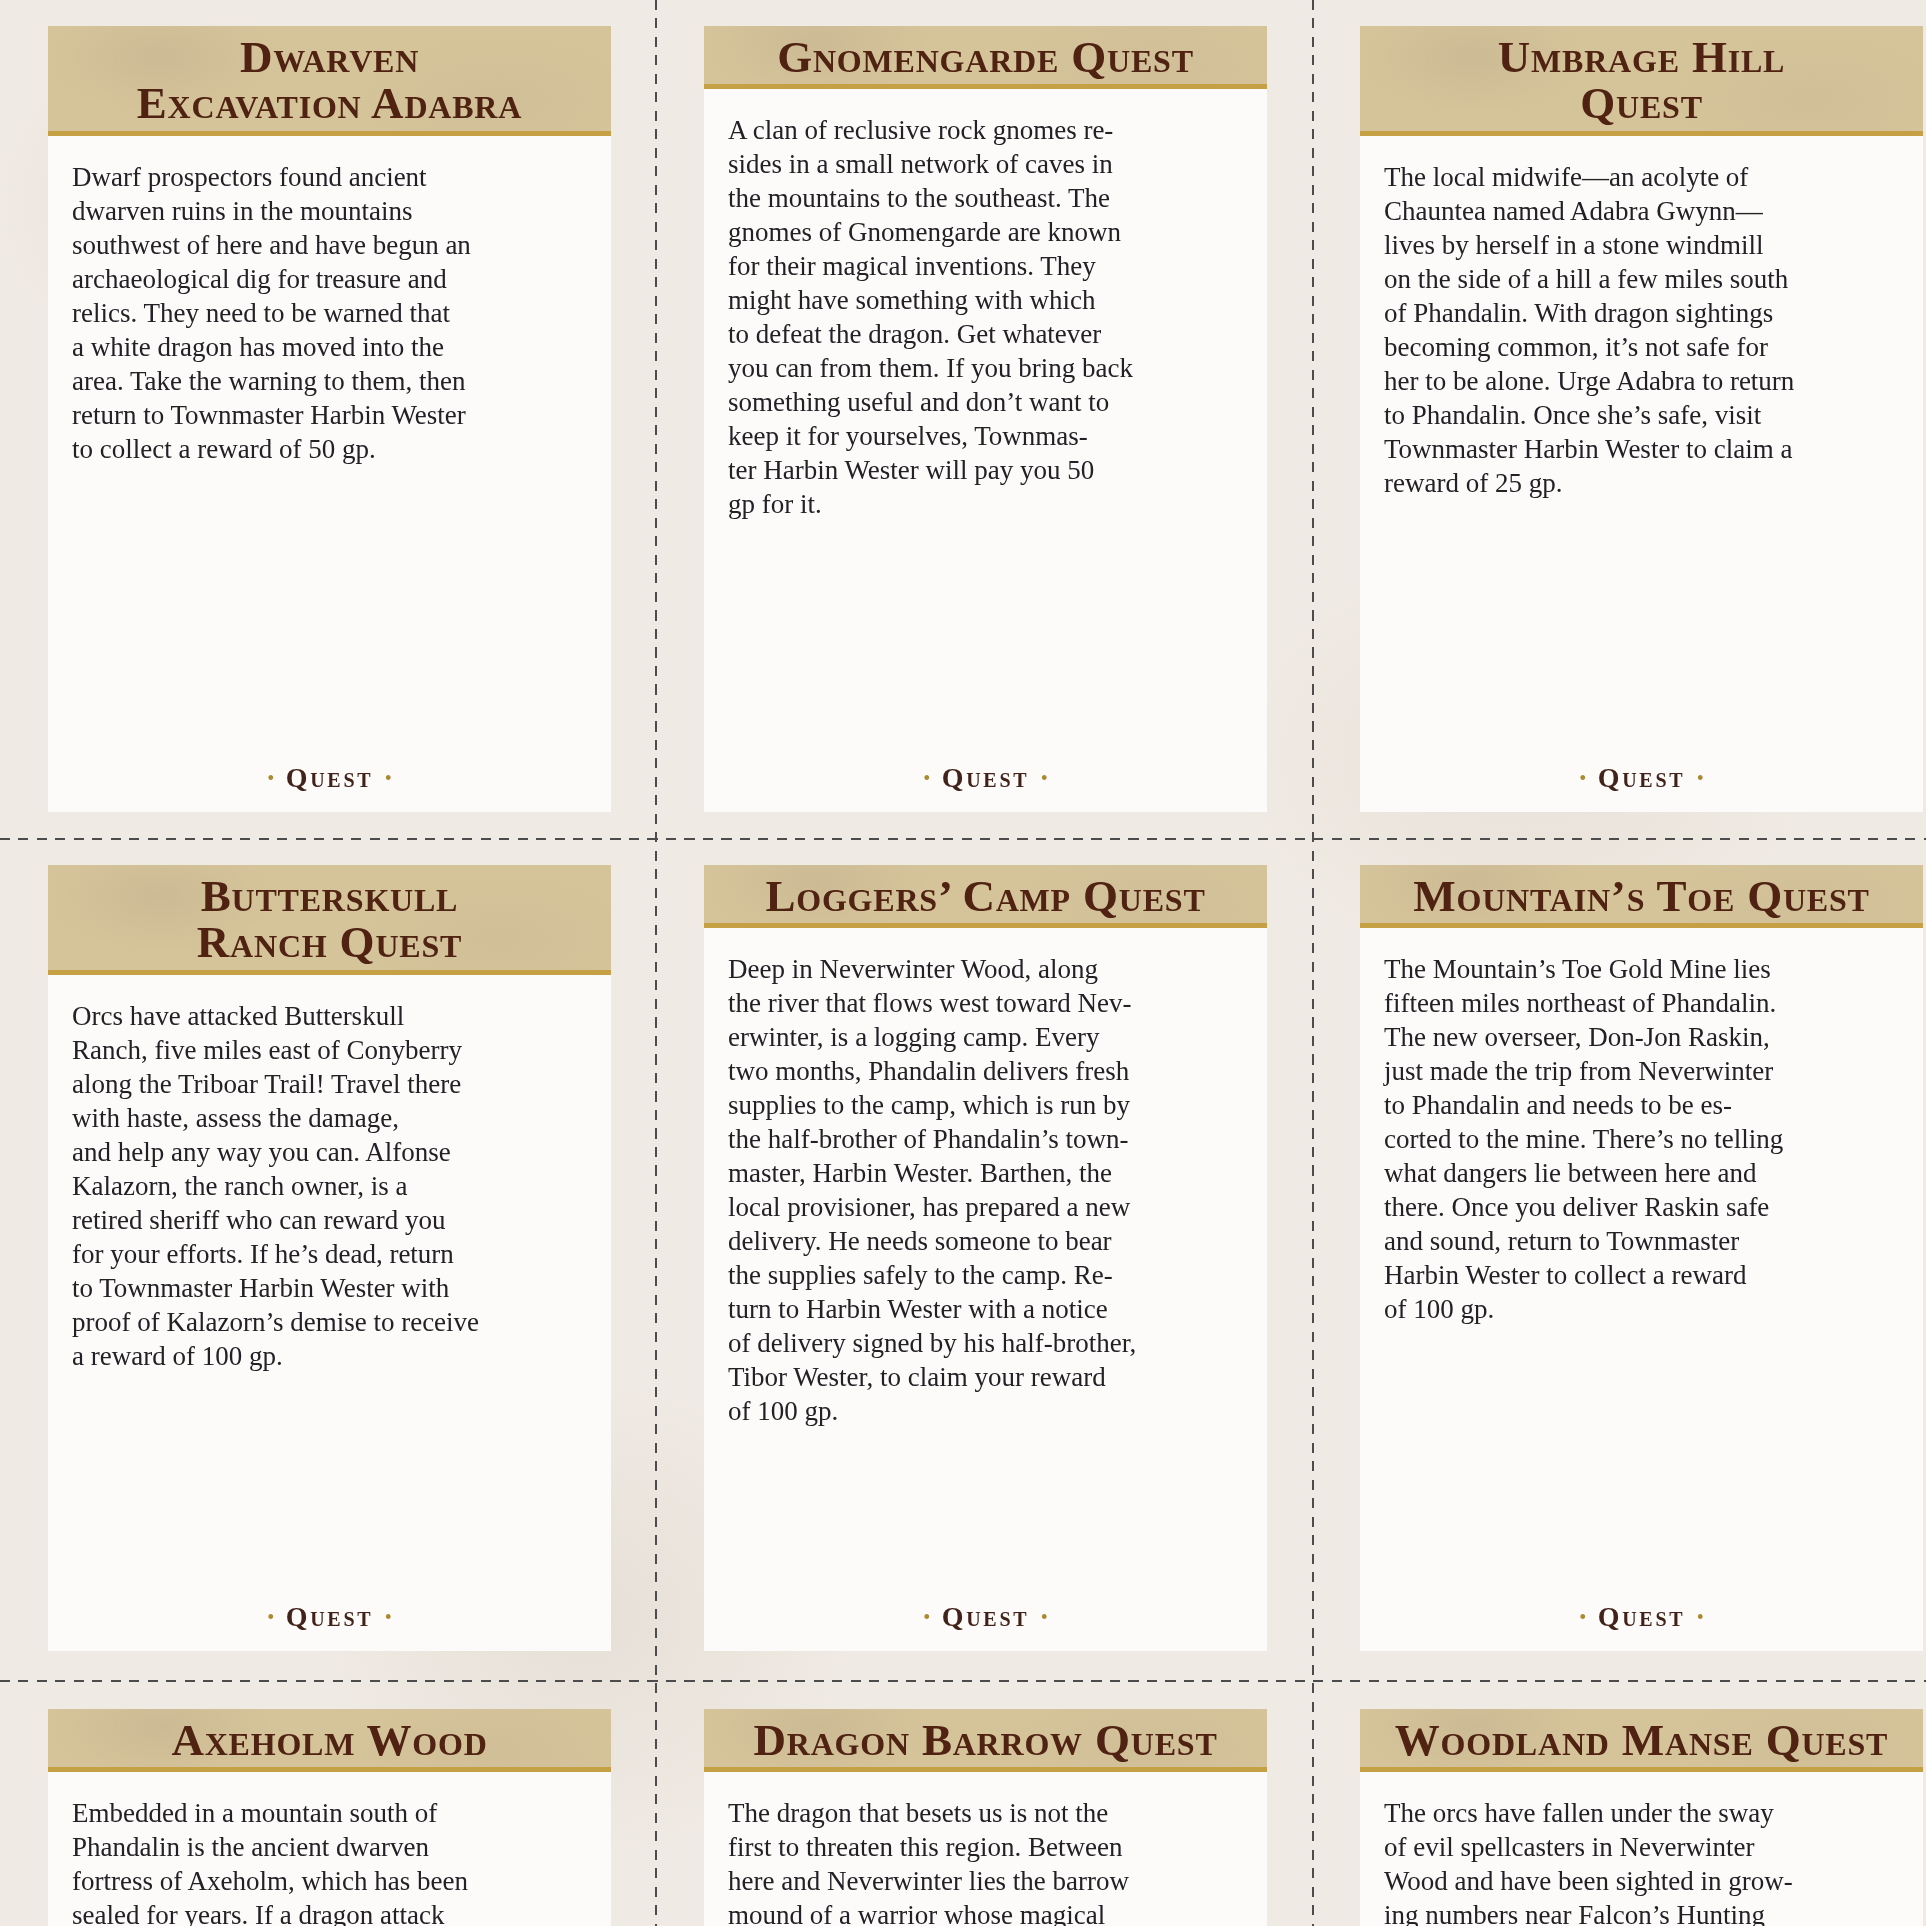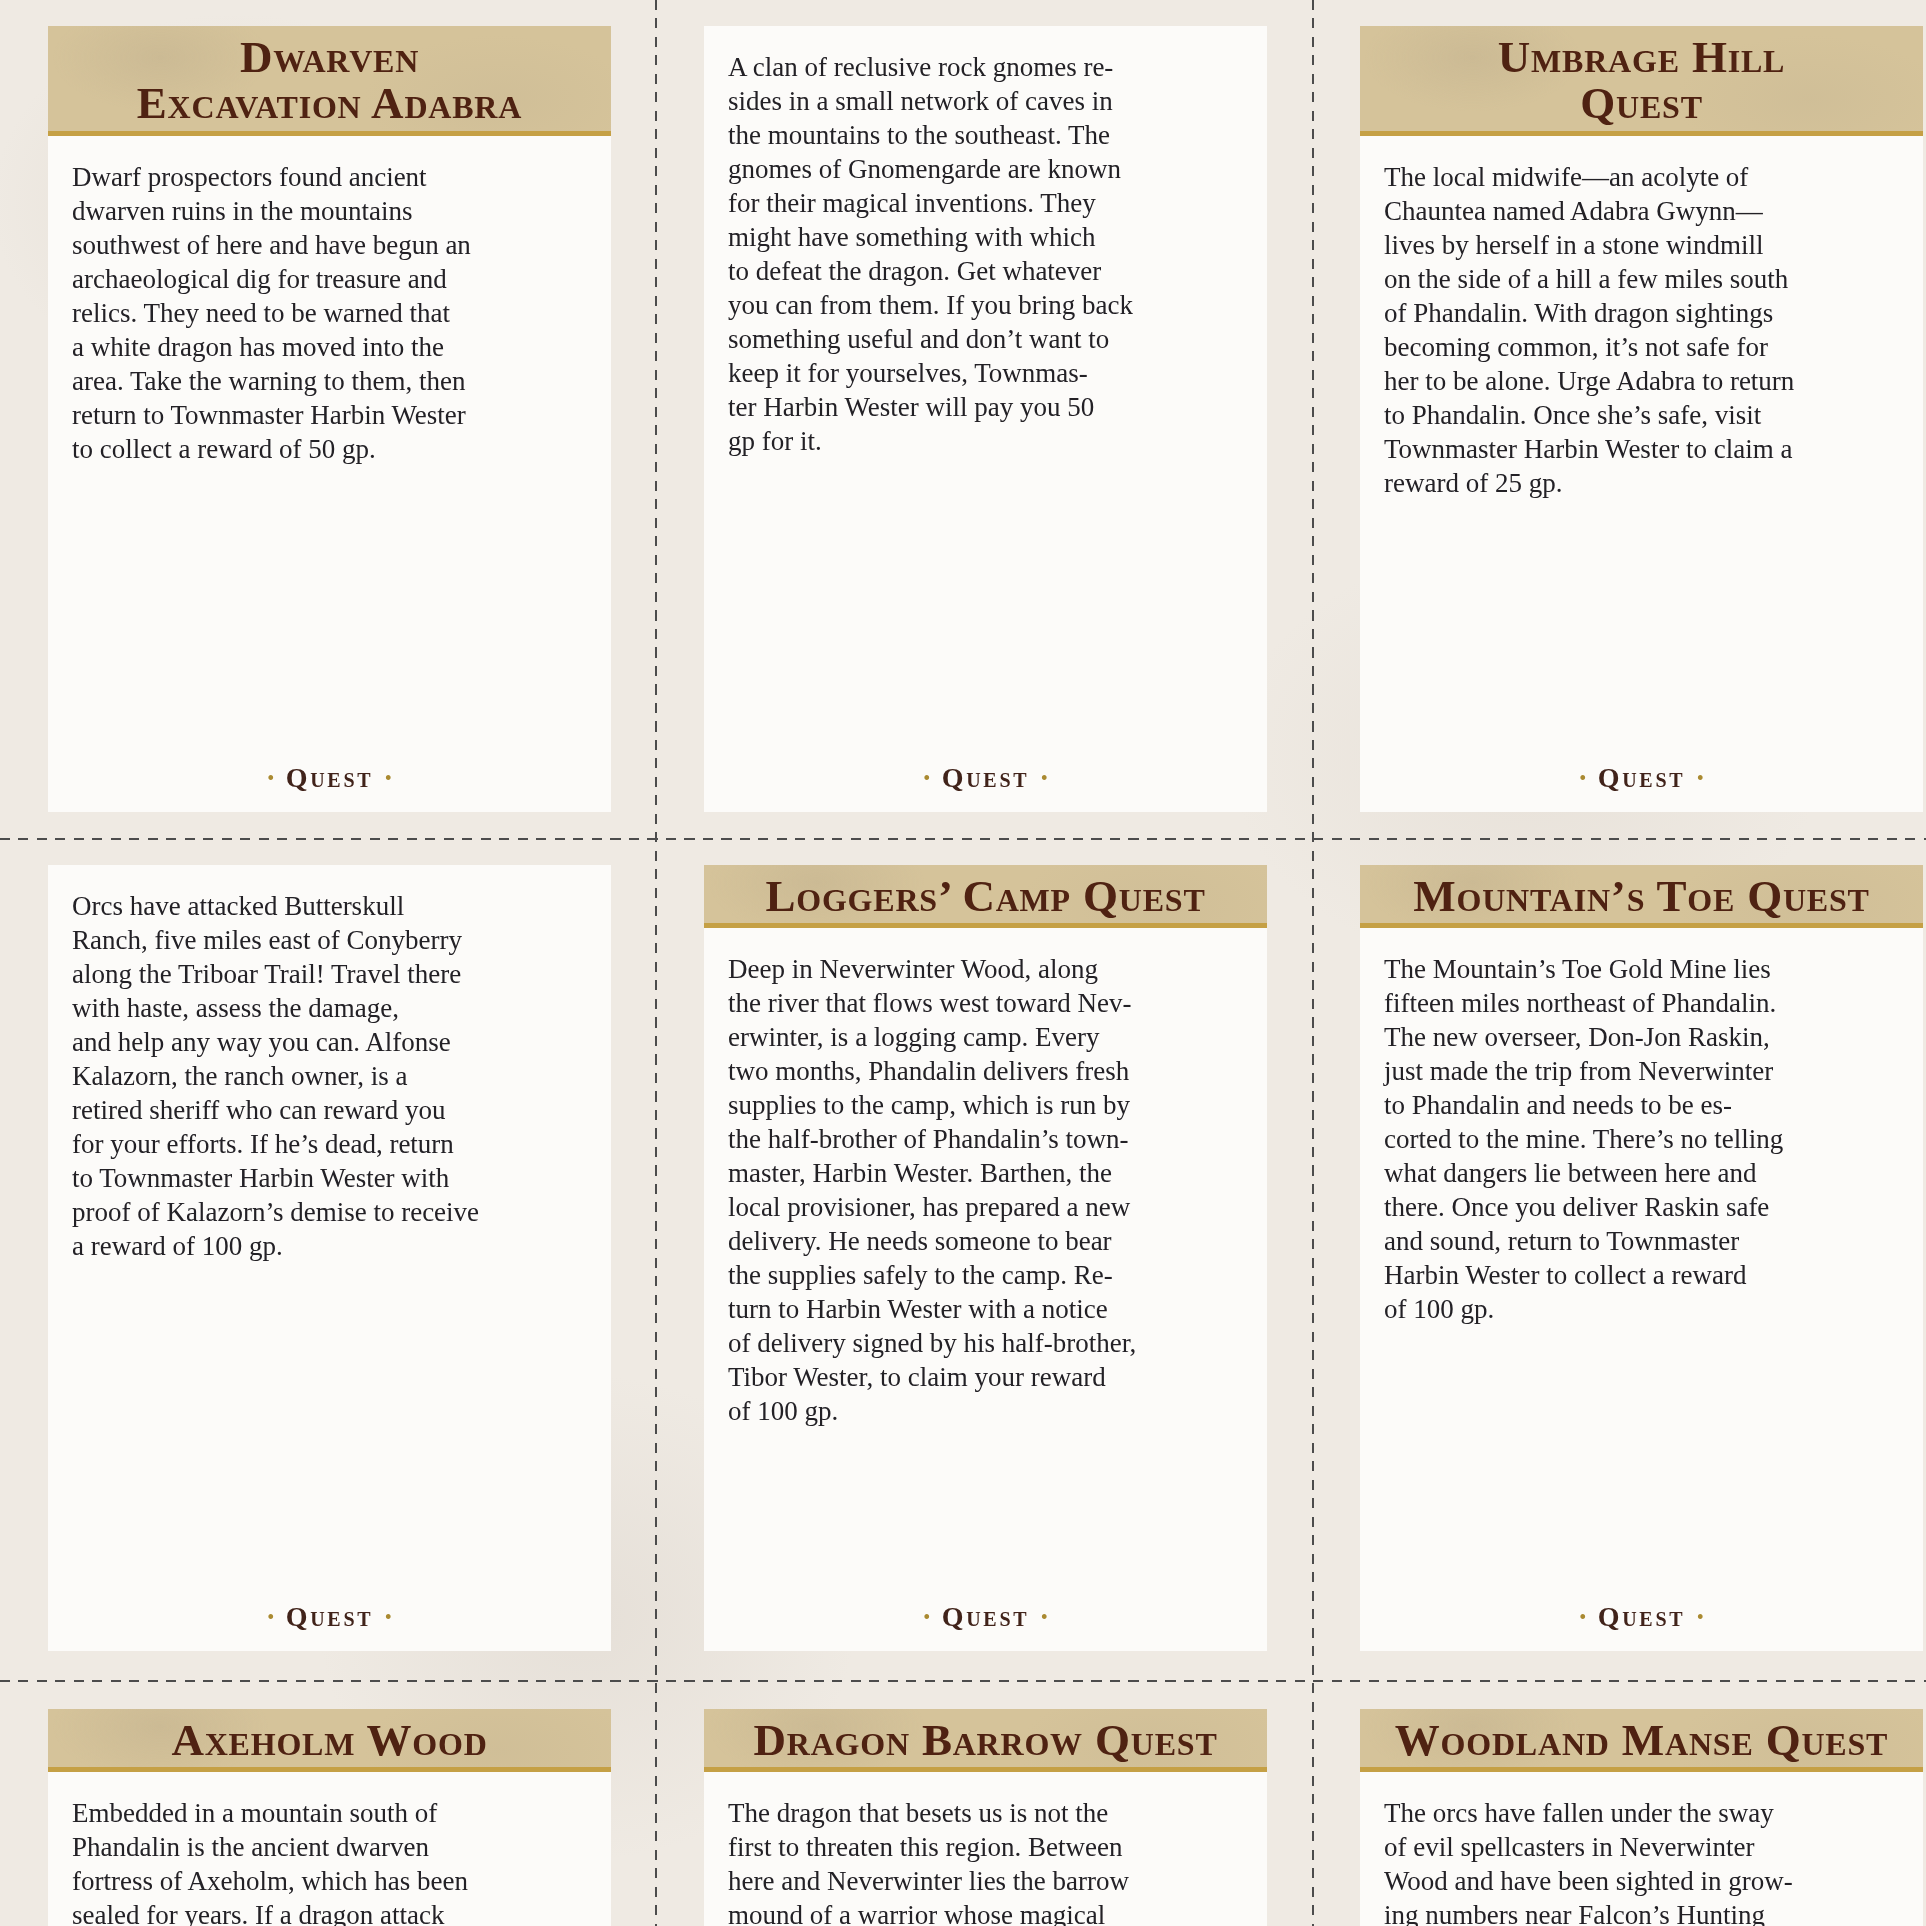--- a/index.html
+++ b/index.html
@@ -88,20 +88,23 @@
 return to Townmaster Harbin Wester
 to collect a reward of 50 gp.</span></p>
       <div class="footer">
         <span class="dot">•</span><span class="flabel">Quest</span><span class="dot">•</span>
       </div>
     </div>
   </section>
 
   <section class="cell c2">
     <div class="card">
+      <header class="band">
+        <h2 class="title">Gnomengarde Quest</h2>
+      </header>
       <p class="body"><span>A clan of reclusive rock gnomes re-
 sides in a small network of caves in
 the mountains to the southeast. The
 gnomes of Gnomengarde are known
 for their magical inventions. They
 might have something with which
 to defeat the dragon. Get whatever
 you can from them. If you bring back
 something useful and don’t want to
 keep it for yourselves, Townmas-
@@ -130,20 +133,24 @@
 Townmaster Harbin Wester to claim a
 reward of 25 gp.</span></p>
       <div class="footer">
         <span class="dot">•</span><span class="flabel">Quest</span><span class="dot">•</span>
       </div>
     </div>
   </section>
 
   <section class="cell c4">
     <div class="card">
+      <header class="band">
+        <h2 class="title">Butterskull
+Ranch Quest</h2>
+      </header>
       <p class="body"><span>Orcs have attacked Butterskull
 Ranch, five miles east of Conyberry
 along the Triboar Trail! Travel there
 with haste, assess the damage,
 and help any way you can. Alfonse
 Kalazorn, the ranch owner, is a
 retired sheriff who can reward you
 for your efforts. If he’s dead, return
 to Townmaster Harbin Wester with
 proof of Kalazorn’s demise to receive

